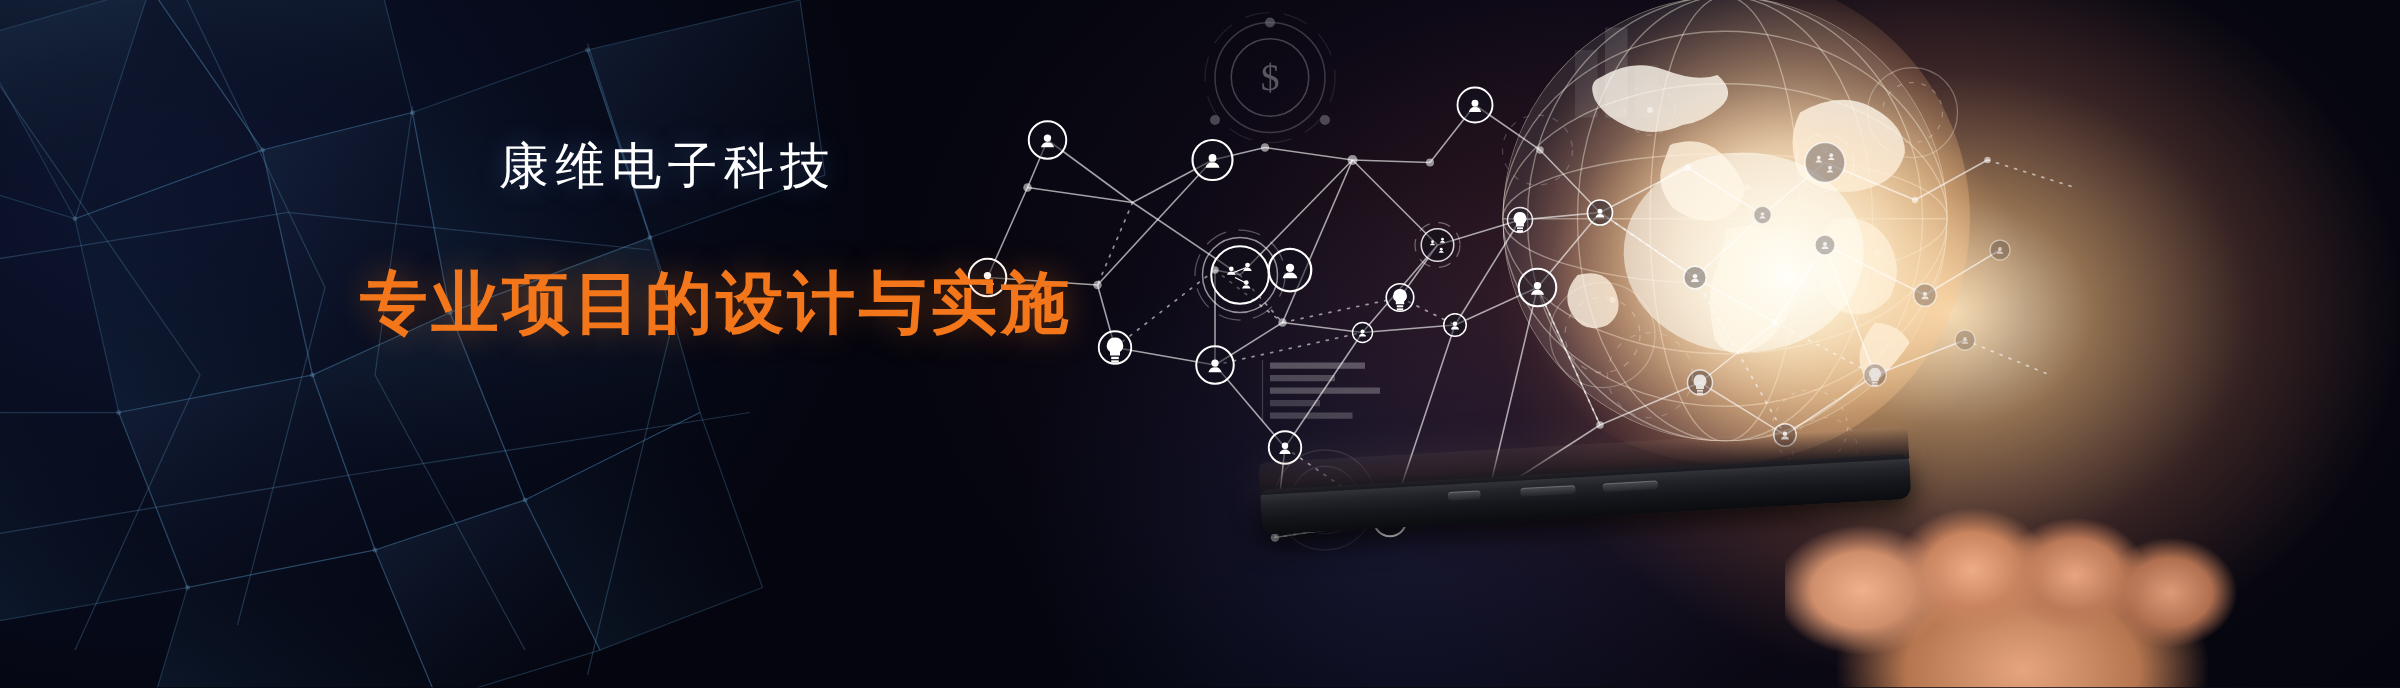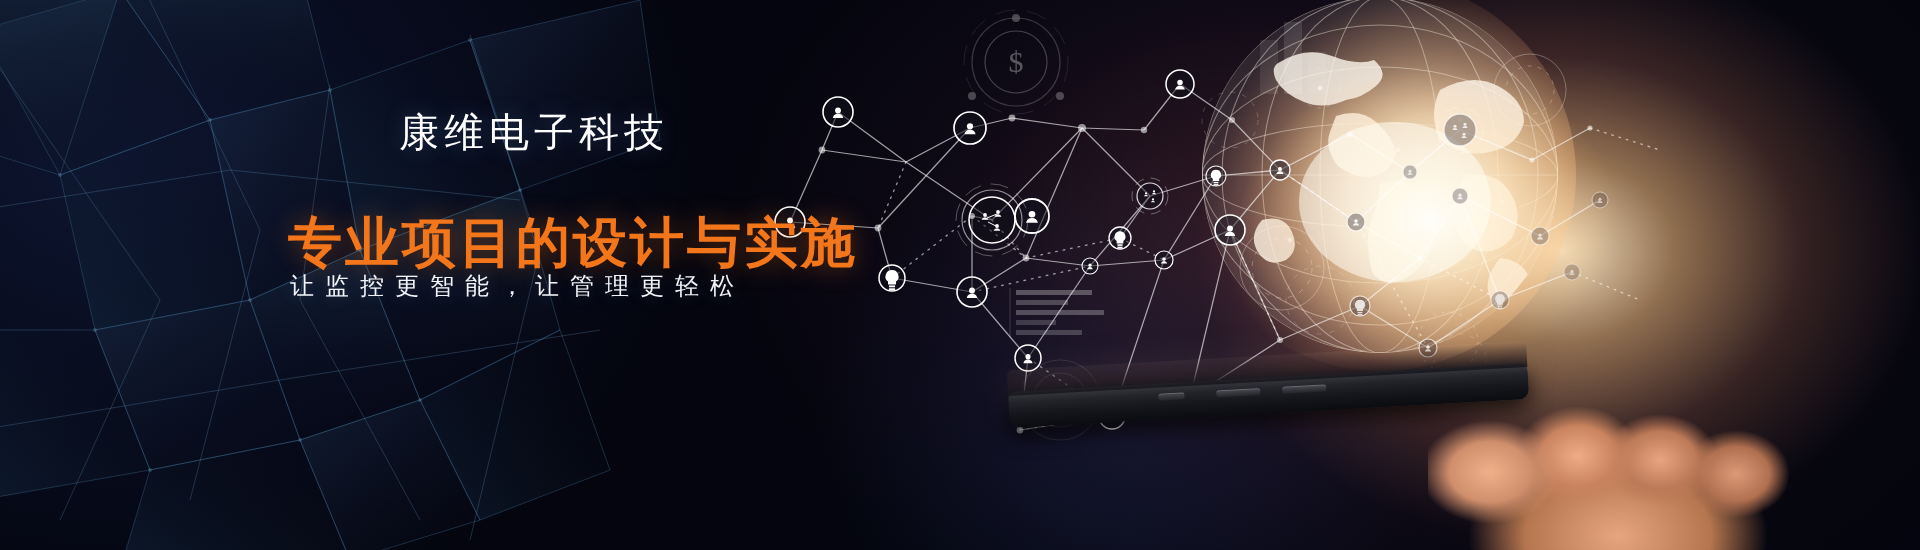--- a/index.html
+++ b/index.html
@@ -553,16 +553,15 @@
       <div class="btn-k" style="left:150px;width:26px;"></div>
       <div class="btn-k" style="left:208px;width:44px;"></div>
       <div class="btn-k" style="left:274px;width:44px;"></div>
     </div>
     <div class="hand"></div>
   </div>
 
   <div class="copy">
     <div class="t-brand">康维电子科技</div>
     <div class="t-head">专业项目的设计与实施</div>
-    <div class="t-tag">让监控更智能，让管理更轻松</div>
   </div>
 
 </div>
 
 </body></html>

